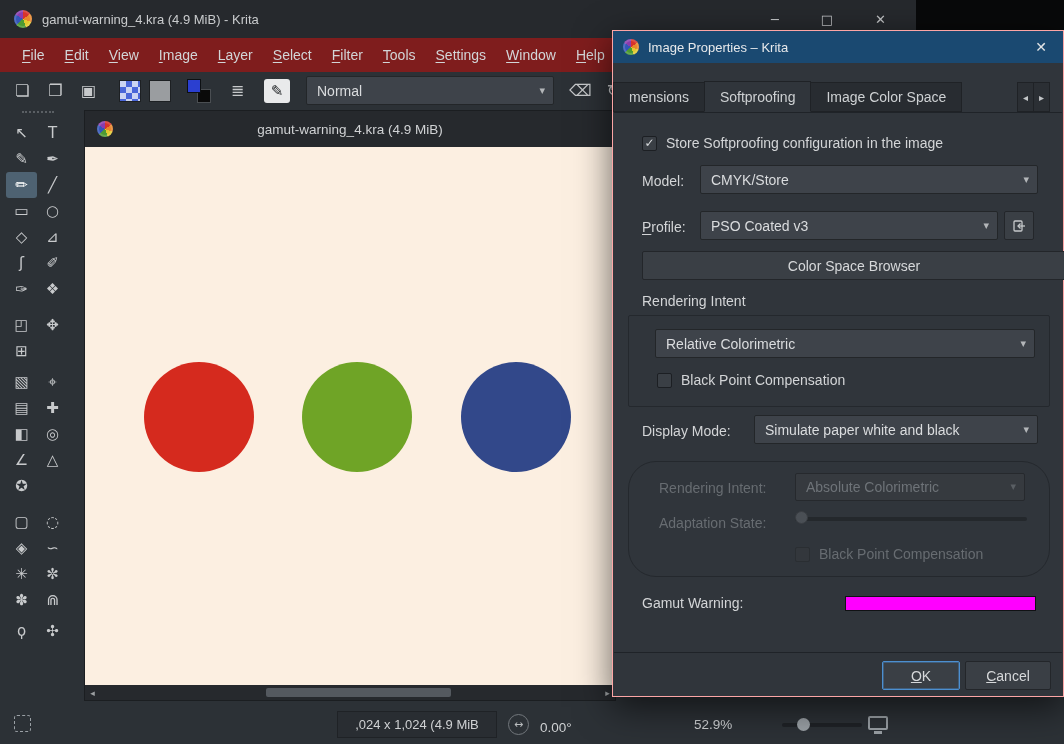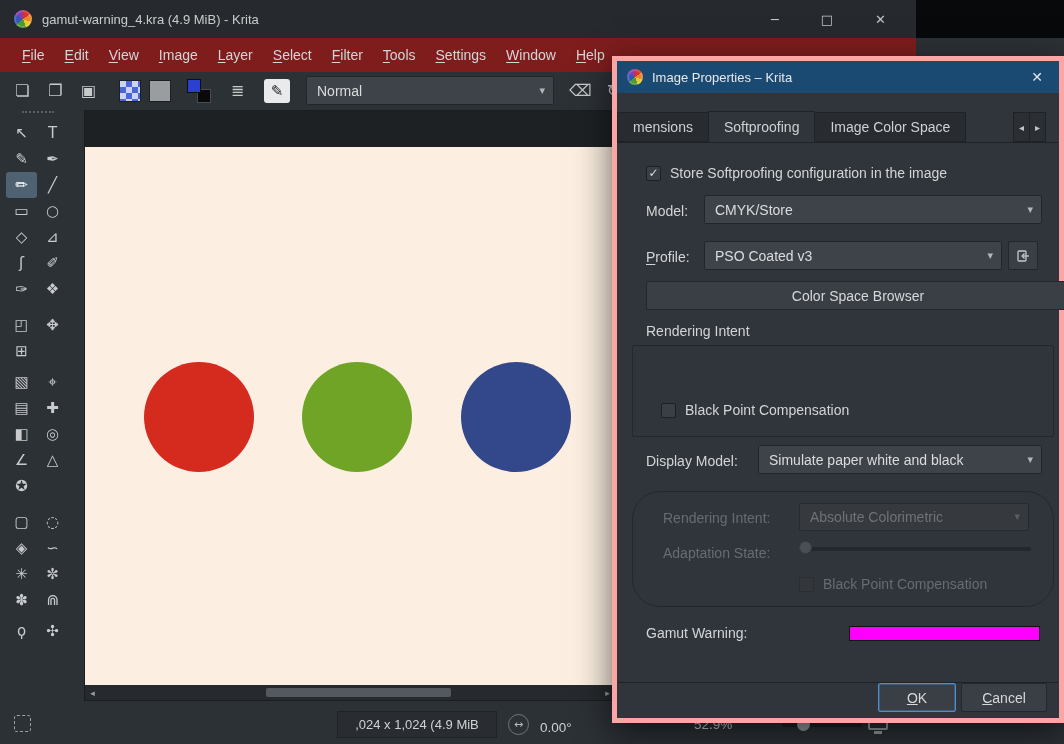--- a/index.html
+++ b/index.html
@@ -92,22 +92,22 @@
     border:1px solid #72777c; color:#b9bcbe; display:flex; align-items:center; justify-content:center; font-size:11px; }
   .angle-text { position:absolute; left:540px; top:15px; font-size:13.5px; color:#cfd1d3;text-align:center; }
   .zoom-text { position:absolute; left:694px; top:12px; font-size:13.5px; color:#cfd1d3; }
   .zoom-slider { position:absolute; left:782px; top:18px; width:80px; height:4px; background:#1f2226; border-radius:2px; }
   .zoom-handle { position:absolute; left:15px; top:-5px; width:13px; height:13px; border-radius:50%; background:#9aa0a5; }
   .monitor-icon { position:absolute; left:868px; top:11px; width:20px; height:14px;
     border:2px solid #9aa0a5; border-radius:2px; }
   .monitor-icon::after { content:""; position:absolute; left:4px; bottom:-6px; width:8px; height:3px; background:#9aa0a5; }
 
   
-  .dialog { position:absolute; left:612px; top:56px; width:452px; height:667px;
-    background:#30353b; border:5px solid #fca5a5; box-shadow:0 10px 34px rgba(0,0,0,.6); z-index:10; }
+  .dialog { position:absolute; left:612px; top:30px; width:452px; height:667px;
+    background:#30353b; border:1px solid #fca5a5; box-shadow:0 10px 34px rgba(0,0,0,.6); z-index:10; }
   .dlg-titlebar { height:32px; background:#1a4971; display:flex; align-items:center; padding:0 10px; }
   .dlg-titlebar .krita-logo { width:16px; height:16px; }
   .dlg-title { margin-left:9px; font-size:13px; color:#e7e9eb; }
   .dlg-close { margin-left:auto; padding:2px 6px; color:#e3e5e7; font-size:14px; }
 
   .dlg-tabs { position:absolute; left:0; top:50px; right:48px; height:31px; display:flex; align-items:flex-end; overflow:hidden; }
   .tab { height:30px; display:flex; align-items:center; padding:0 15px; font-size:14px;
     background:#282c31; border:1px solid #1f2226; color:#ced1d3; margin-right:-1px; }
   .tab.active { height:31px; background:#30353b; border-bottom:1px solid #30353b; position:relative; z-index:3; }
   .tab-scrollers { position:absolute; right:13px; top:51px; display:flex; }
@@ -233,20 +233,24 @@
   <div class="tcell">✳</div>
   <div class="tcell">✼</div>
   <div class="tcell">✽</div>
   <div class="tcell">⋒</div>
   <div class="tgap-s"></div>
   <div class="tcell">ϙ</div>
   <div class="tcell">✣</div>
 </div>
 
 <div class="subwindow">
+  <div class="sub-titlebar">
+    <div class="krita-logo"></div>
+    <span>gamut-warning_4.kra (4.9 MiB)</span>
+  </div>
   <div class="canvas" style="background-color: rgb(252, 239, 225);">
     <div class="circle c-red" style="background-color: rgb(213, 42, 30);"></div>
     <div class="circle c-green" style="background-color: rgb(111, 164, 38);"></div>
     <div class="circle c-blue" style="background-color: rgb(50, 72, 138);"></div>
   </div>
   <div class="hscroll">
     <span class="hs-arrow left icon">◂</span>
     <div class="hs-handle"></div>
     <span class="hs-arrow right icon">▸</span>
   </div>
@@ -303,27 +307,30 @@
           <path d="M13 7H6"></path>
           <path d="M8.5 4.5 6 7l2.5 2.5"></path>
       </svg>
     </span>
 
     <span class="btn pane-abs csb-btn" style="left:28px; top:138px;">Color Space Browser</span>
 
     <span class="dlg-label pane-abs" style="left:28px; top:180px;">Rendering Intent</span>
 
     <div class="gframe frame1">
+      <span class="combo pane-abs" style="left:26px; top:13px; width:380px;">
+        <span>Relative Colorimetric</span>
+      </span>
       <label class="check pane-abs" style="left:28px; top:56px;">
         <span class="cbox"></span>
         <span>Black Point Compensation</span>
       </label>
     </div>
 
-    <span class="dlg-label pane-abs" style="left:28px; top:310px;">Display Model:</span>
+    <span class="dlg-label pane-abs" style="left:28px; top:310px;">Display Mode:</span>
     <span class="combo pane-abs" style="left:140px; top:302px; width:284px;">
       <span>Simulate paper white and black</span>
     </span>
 
     <div class="gframe frame2">
       <span class="dlg-label disabled pane-abs" style="left:30px; top:18px;">Rendering Intent:</span>
       <span class="combo disabled pane-abs" style="left:166px; top:11px; width:230px; height:28px;">
         <span>Absolute Colorimetric</span>
       </span>
       <span class="dlg-label disabled pane-abs" style="left:30px; top:53px;">Adaptation State:</span>

